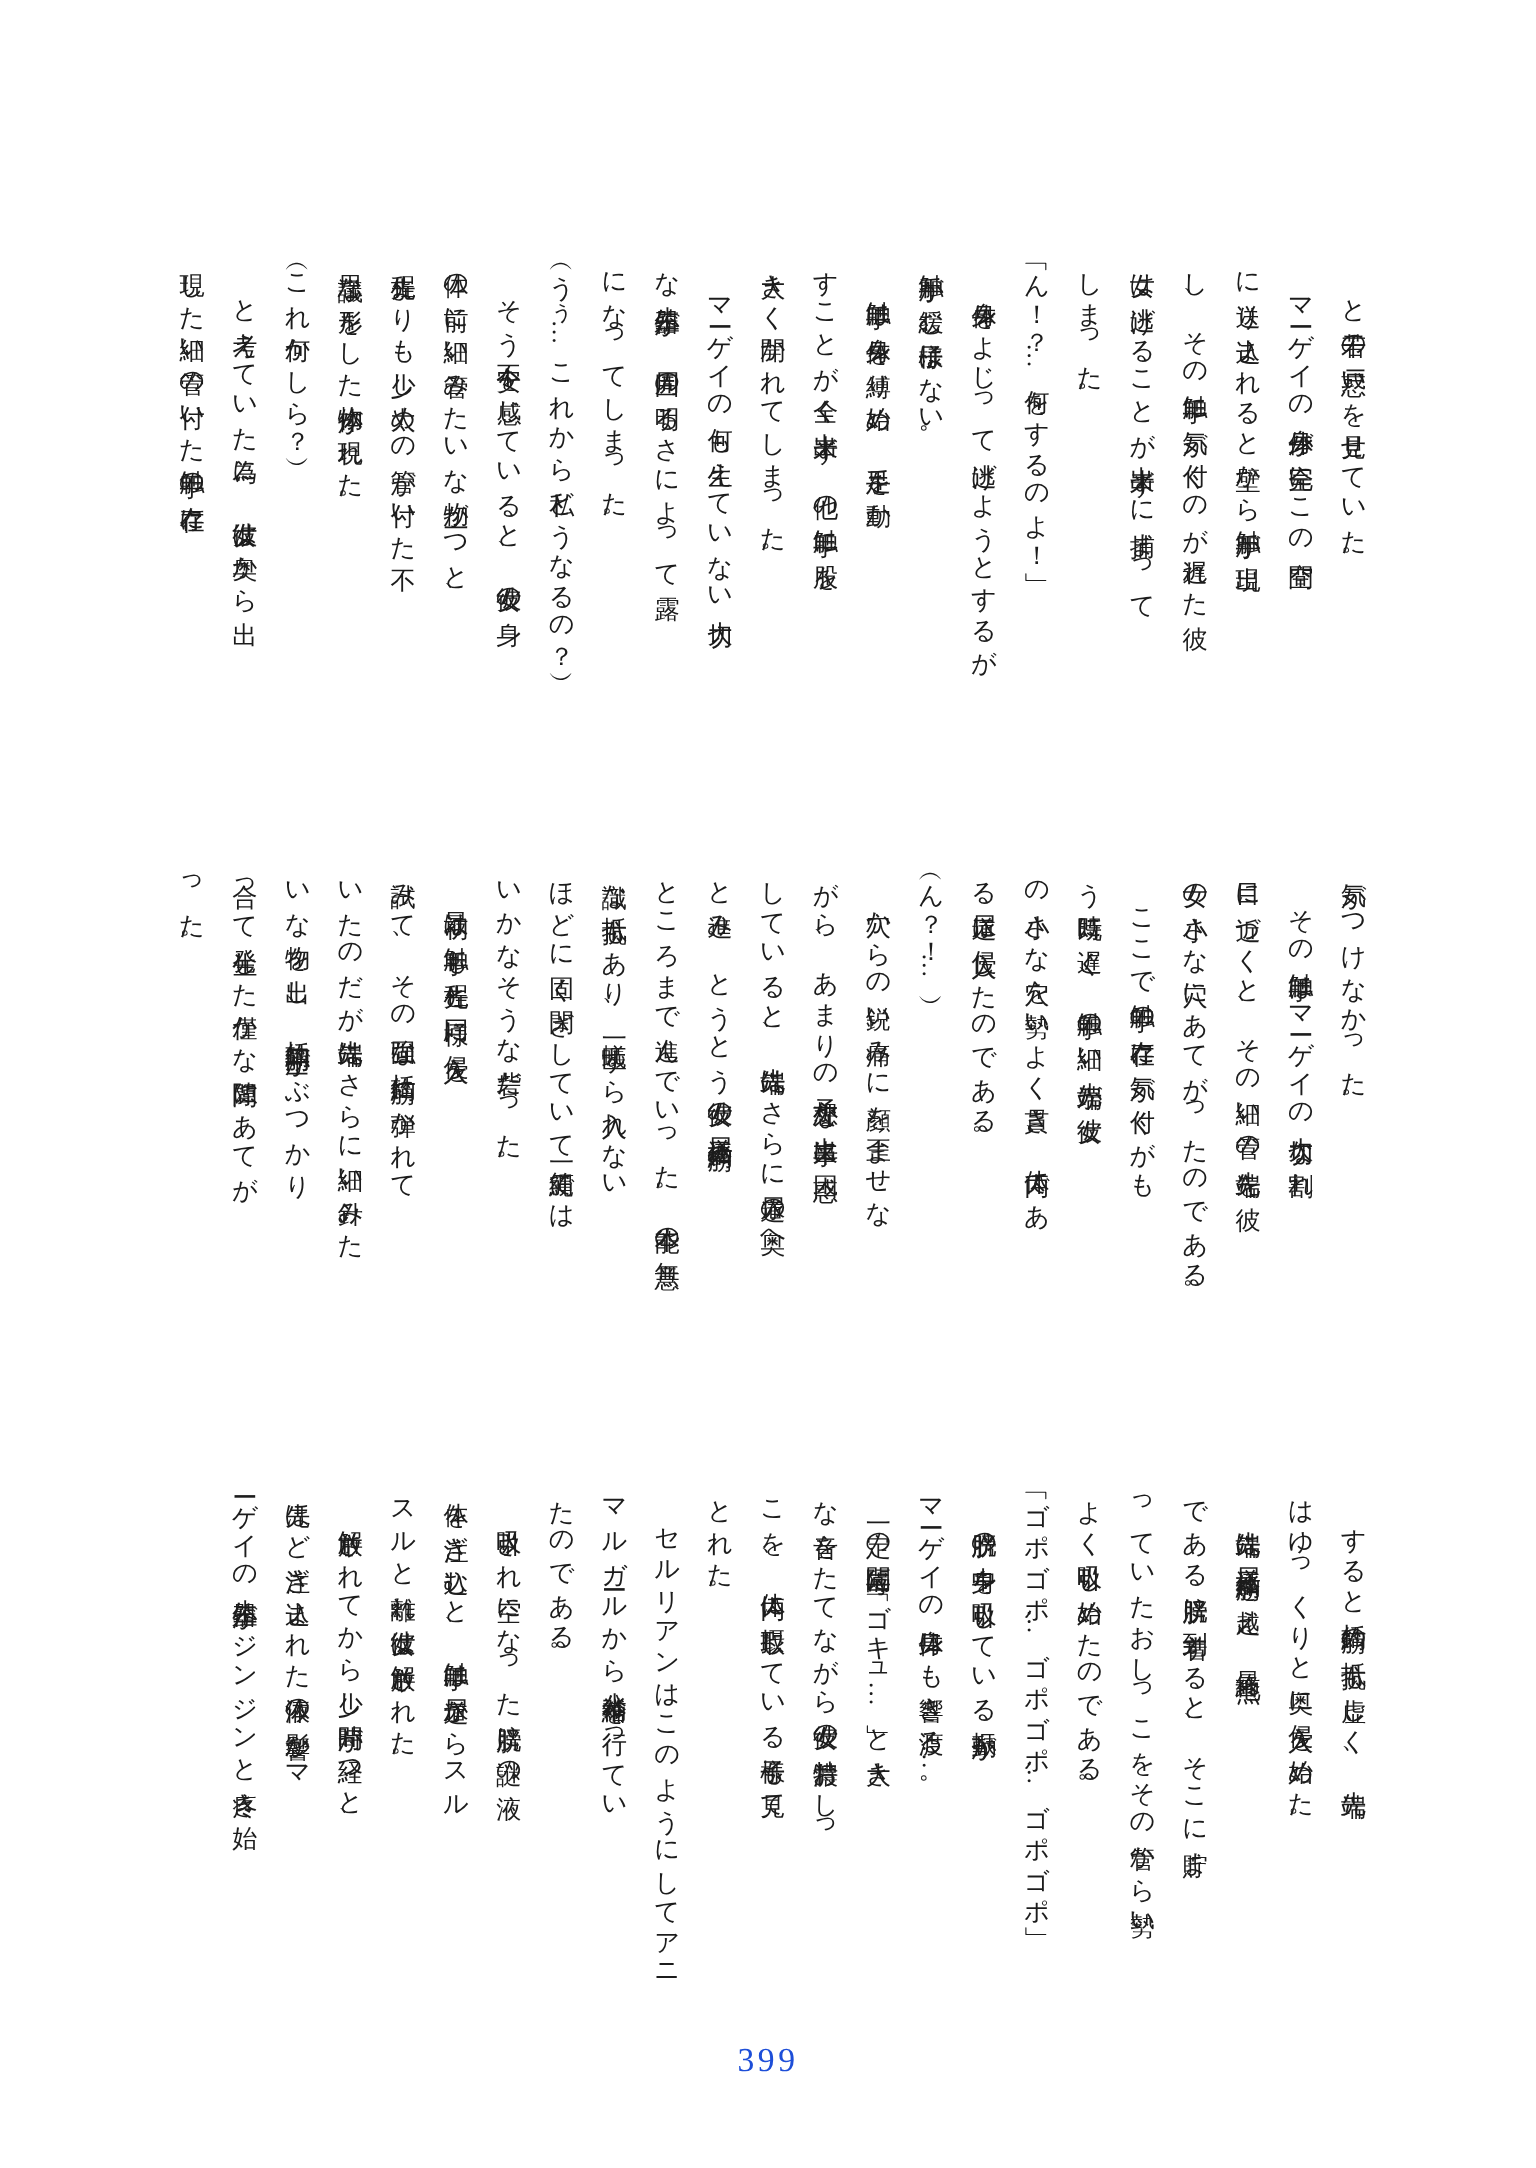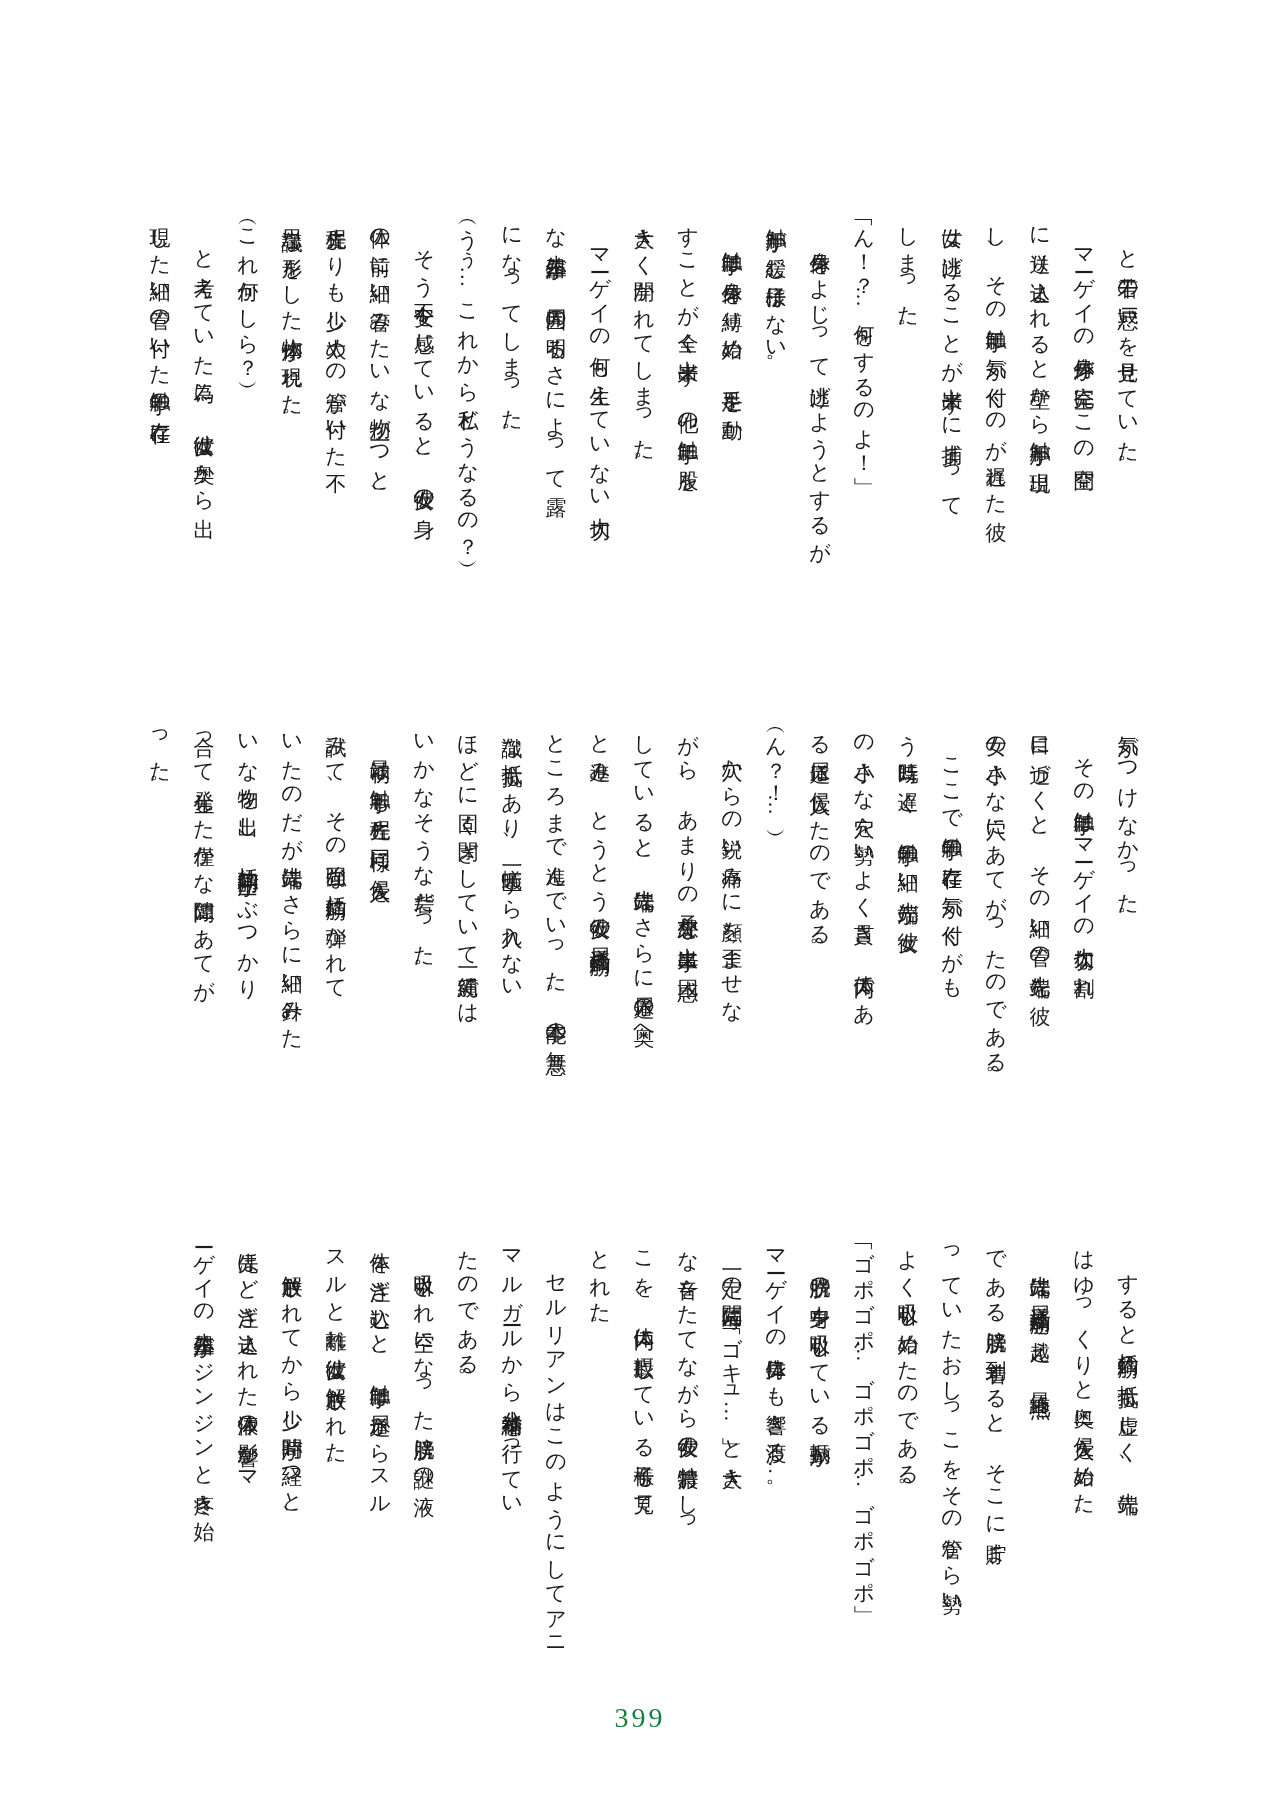--- a/index.html
+++ b/index.html
@@ -32,21 +32,21 @@
   .block-3 { top: 1236px; height: 402px; }
   .line { margin: 0; }
   .page-number {
     position: absolute;
     top: 1702px;
     left: 0;
     width: 100%;
     text-align: center;
     font-size: 28px;
     letter-spacing: 3px;
-    color: #15803d;
+    color: #1d4ed8;
   }
 </style>
 </head>
 <body>
 
 <main class="page">
   <section class="text-block block-1">
       <p class="line">　と若干の戸惑いを見せていた。</p>
       <p class="line">　マーゲイの身体が完全にこの空間</p>
       <p class="line">に送り込まれると壁から触手が出現</p>

